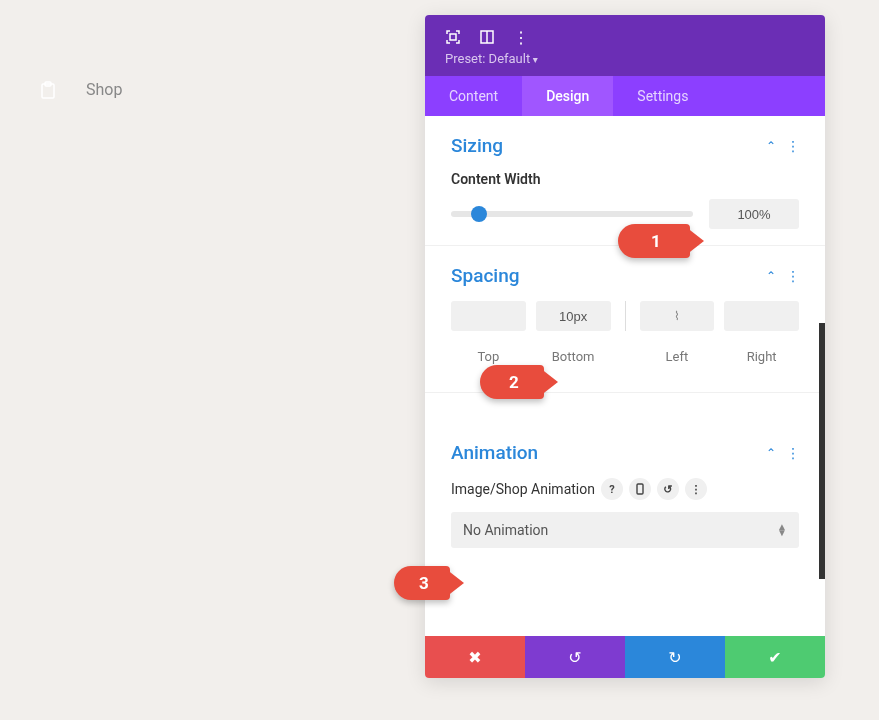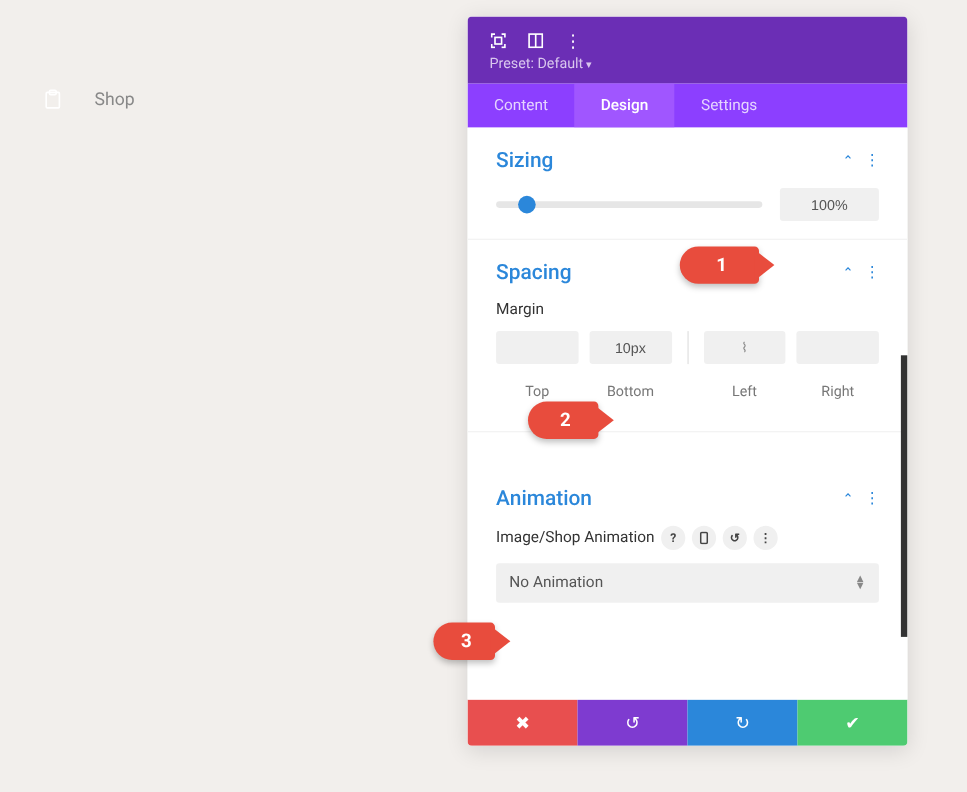--- a/index.html
+++ b/index.html
@@ -314,37 +314,37 @@
   <div class="panel-body">
 
     <div class="section">
       <div class="section-head">
         <div class="section-title">Sizing</div>
         <div class="section-icons">
           <span class="chev">⌃</span>
           <span class="kebab">⋮</span>
         </div>
       </div>
+      <div class="field-label">Content Width</div>
       <div class="slider-row">
         <div class="slider">
           <div class="slider-thumb"></div>
         </div>
         <input class="value-box" value="100%" style="">
       </div>
     </div>
 
     <div class="section" style="padding-bottom:28px;">
       <div class="section-head">
         <div class="section-title">Spacing</div>
         <div class="section-icons">
           <span class="chev">⌃</span>
           <span class="kebab">⋮</span>
         </div>
       </div>
-      <div class="field-label" style="font-weight:400;">Margin</div>
       <div class="margin-row">
         <div class="m-col">
           <input class="m-input" value="" style="">
           <span class="m-lbl">Top</span>
         </div>
         <div class="m-col">
           <input class="m-input" value="10px" style="">
           <span class="m-lbl">Bottom</span>
         </div>
         <div class="divider"></div>

